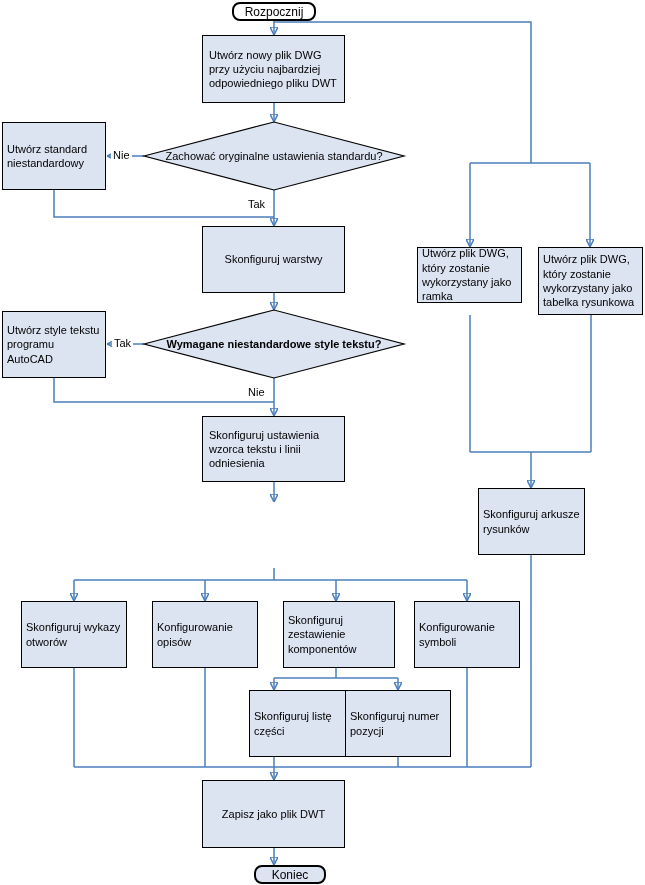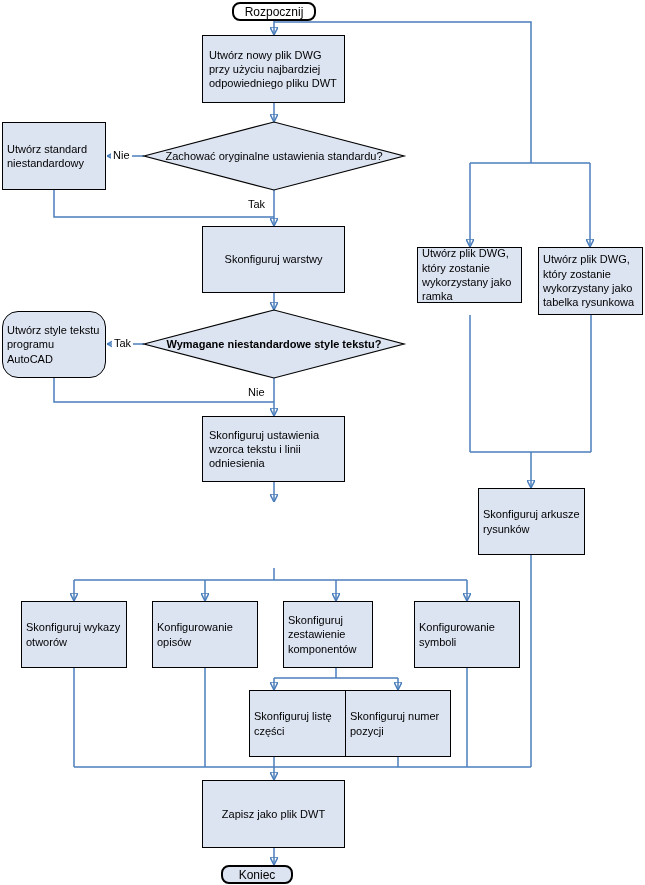--- a/index.html
+++ b/index.html
@@ -100,42 +100,42 @@
     <path d="M274,767 V780" marker-end="url(#arr)"></path>
 
     <path d="M274,848 V865" marker-end="url(#arr)"></path>
 
     <polygon class="diamond" points="144,156 274,122 404,156 274,190"></polygon>
     <polygon class="diamond" points="144,344 274,310 404,344 274,378"></polygon>
   </svg>
 
   <div class="oval" style="left:232px;top:2px;width:84px;height:19px;">Rozpocznij</div>
 
-  <div class="oval end" style="left:221px;top:865px;width:72px;height:19px;">Koniec</div>
+  <div class="oval end" style="left:254px;top:865px;width:72px;height:19px;">Koniec</div>
 
   <div class="node wide" style="left:202px;top:35px;width:143px;height:68px;">Utwórz nowy plik DWG przy użyciu najbardziej odpowiedniego pliku DWT</div>
 
   <div class="dtext" style="left:164px;top:134px;width:220px;height:44px;">Zachować oryginalne ustawienia standardu?</div>
 
   <div class="node" style="left:2px;top:122px;width:104px;height:68px;">Utwórz standard niestandardowy</div>
 
   <div class="node wide" style="left:202px;top:226px;width:143px;height:67px;">Skonfiguruj warstwy</div>
 
   <div class="dtext" style="left:164px;top:322px;width:220px;height:44px;font-weight:bold;">Wymagane niestandardowe style tekstu?</div>
 
-  <div class="node" style="left:2px;top:311px;width:104px;height:67px;border-radius:16px;">Utwórz style tekstu programu AutoCAD</div>
+  <div class="node" style="left:2px;top:311px;width:104px;height:67px;">Utwórz style tekstu programu AutoCAD</div>
 
   <div class="node wide" style="left:202px;top:416px;width:143px;height:66px;">Skonfiguruj ustawienia wzorca tekstu i linii odniesienia</div>
 
 
   <div class="node" style="left:21px;top:601px;width:106px;height:67px;">Skonfiguruj wykazy otworów</div>
 
   <div class="node" style="left:152px;top:601px;width:106px;height:67px;">Konfigurowanie opisów</div>
 
-  <div class="node" style="left:283px;top:601px;width:90px;height:67px;">Skonfiguruj zestawienie komponentów</div>
+  <div class="node" style="left:283px;top:601px;width:112px;height:67px;">Skonfiguruj zestawienie komponentów</div>
 
   <div class="node" style="left:414px;top:601px;width:106px;height:67px;">Konfigurowanie symboli</div>
 
   <div class="node" style="left:221px;top:690px;width:106px;height:67px;margin-left:28px;">Skonfiguruj listę części</div>
 
   <div class="node" style="left:345px;top:690px;width:106px;height:67px;">Skonfiguruj numer pozycji</div>
 
   <div class="node wide" style="left:202px;top:780px;width:143px;height:68px;">Zapisz jako plik DWT</div>
 
   <div class="node" style="left:417px;top:247px;width:105px;height:56px;">Utwórz plik DWG, który zostanie wykorzystany jako ramka</div>

